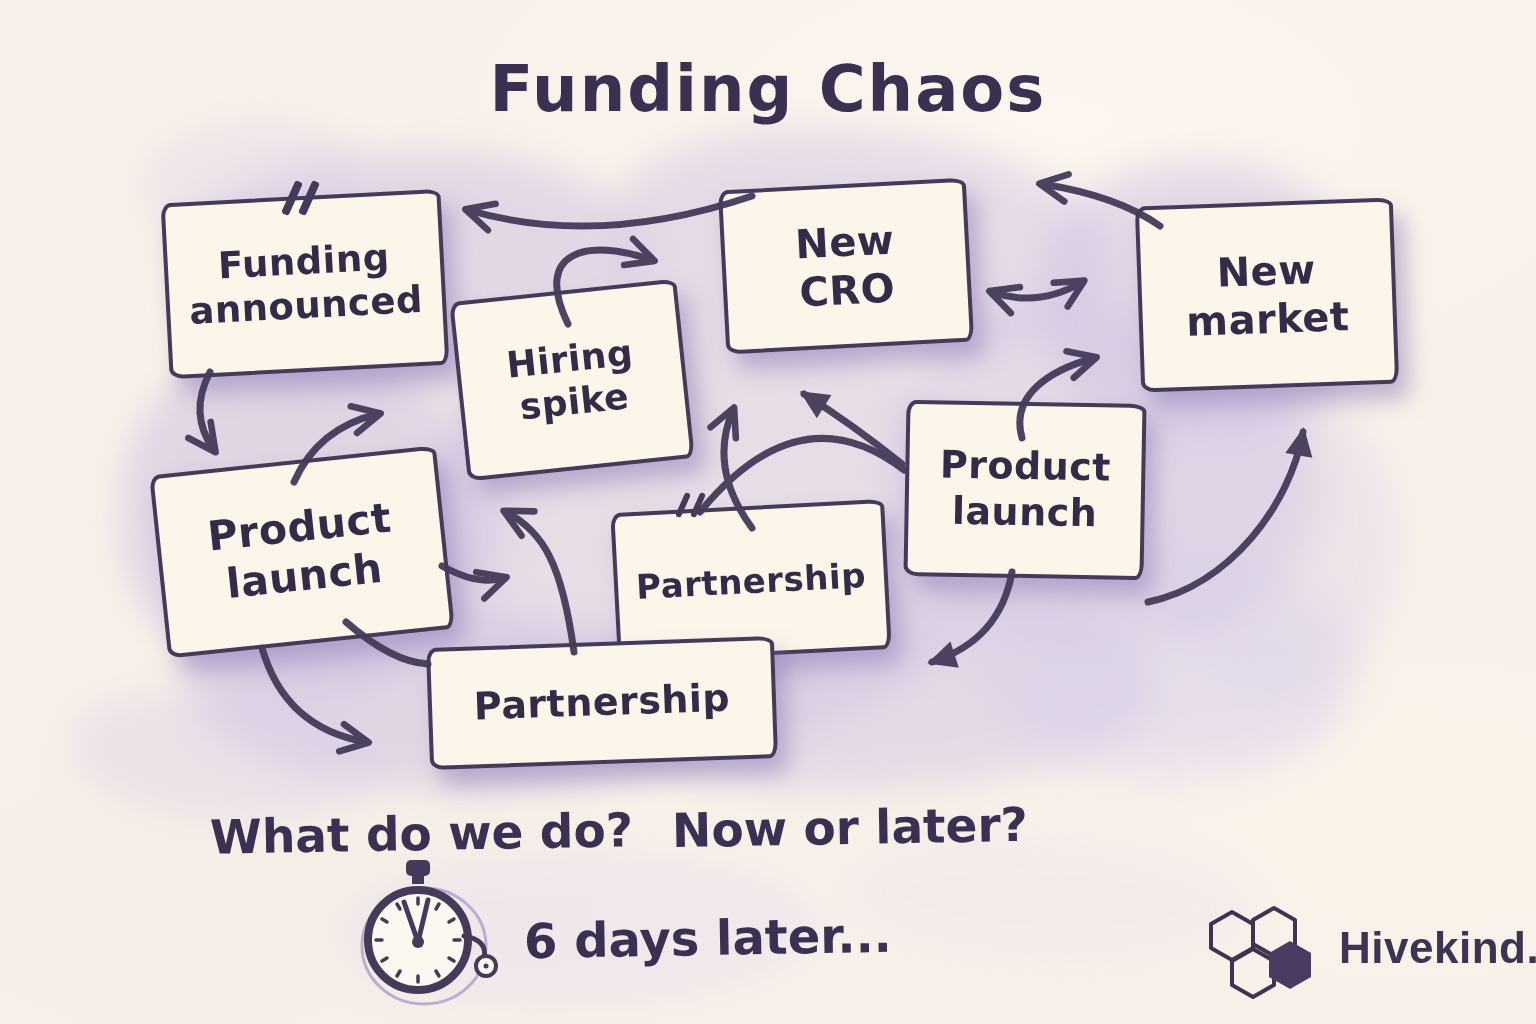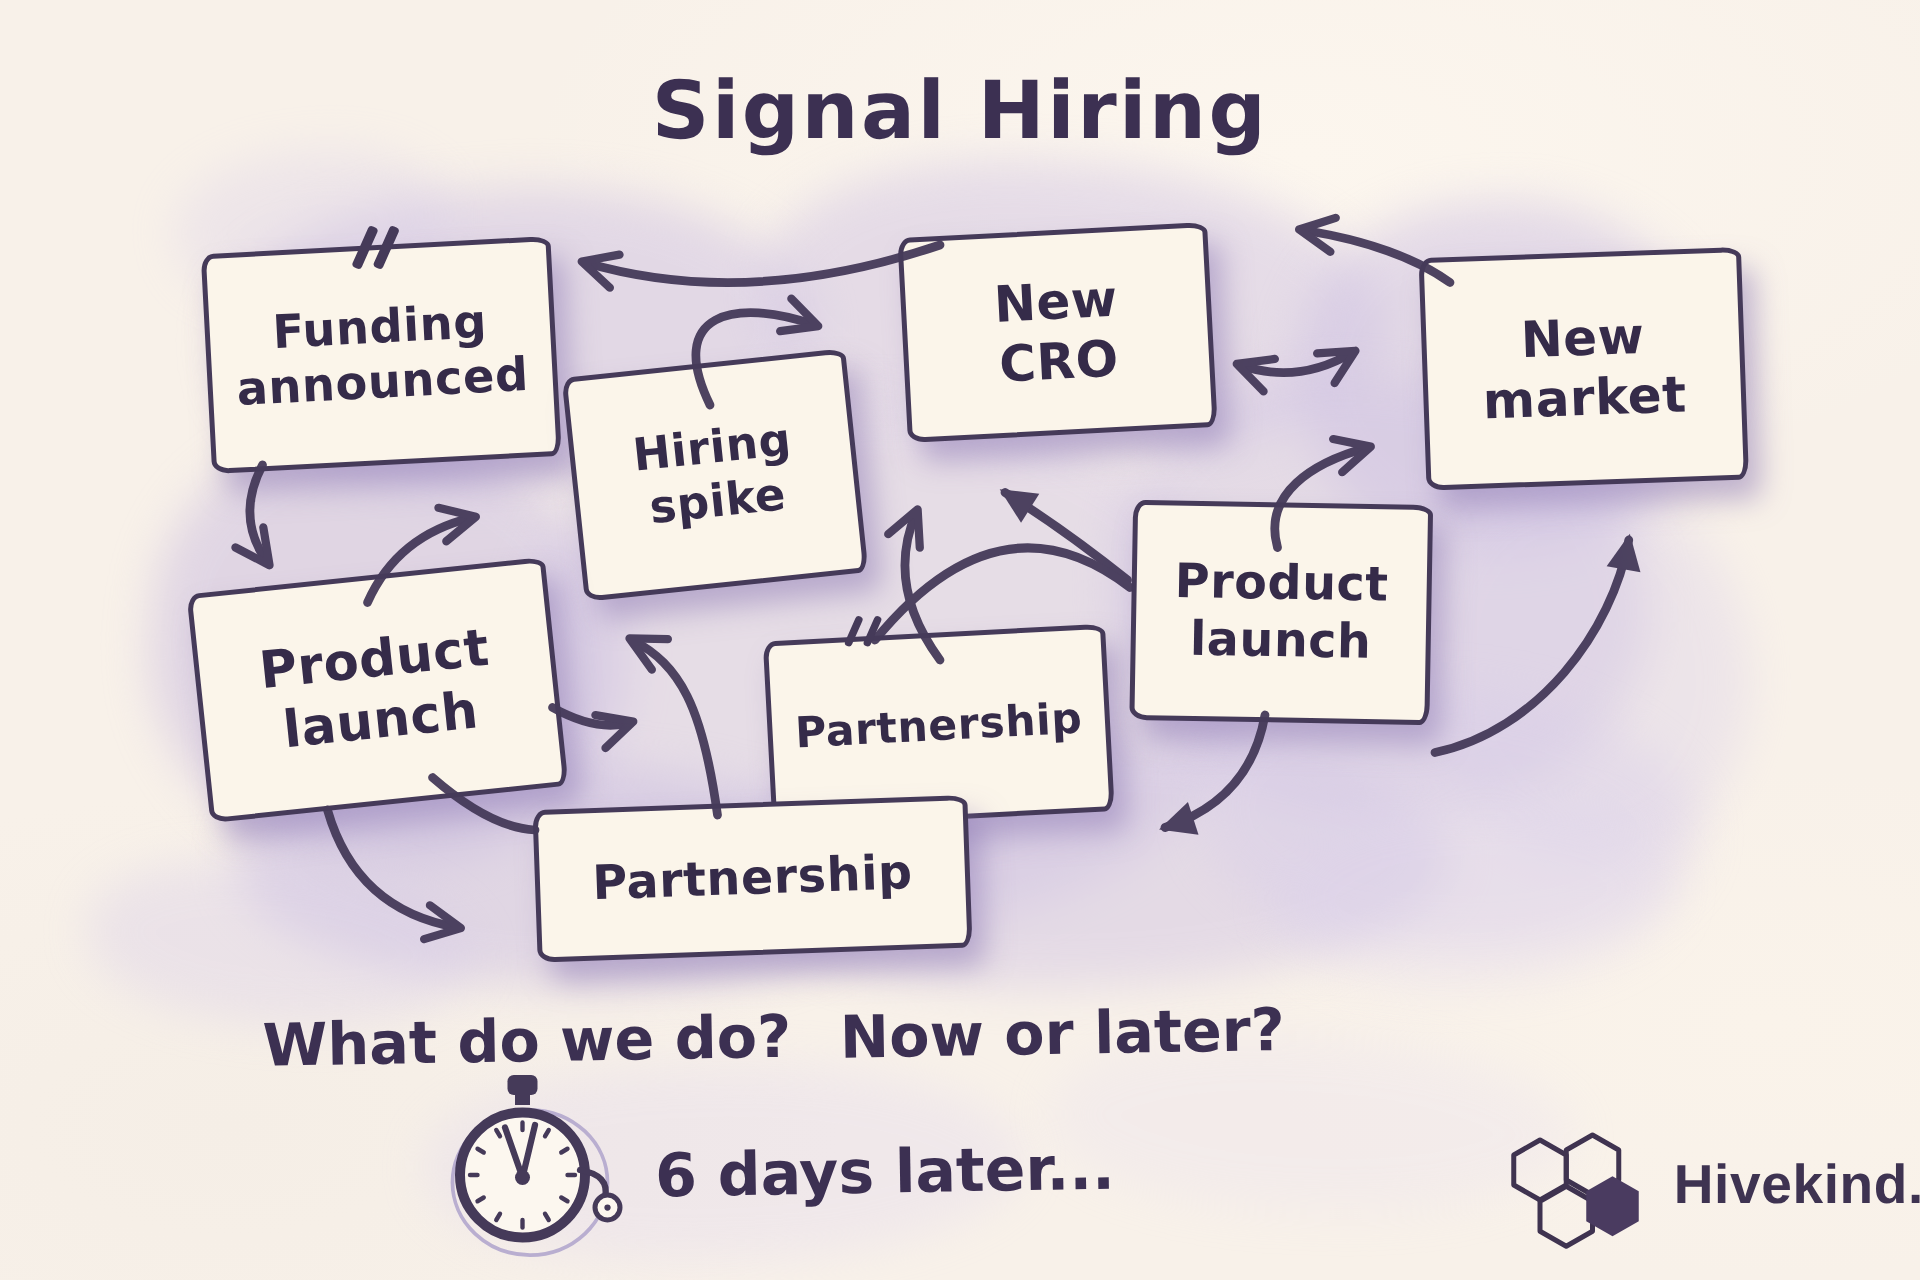--- a/index.html
+++ b/index.html
@@ -67,21 +67,21 @@
   <div class="wash" style="left:1140px;top:380px;width:260px;height:310px;background:#d6cbe9;opacity:.32;transform:rotate(-3deg);"></div>
   <div class="wash" style="left:190px;top:610px;width:520px;height:180px;background:#cabde0;opacity:.5;transform:rotate(2deg);"></div>
   <div class="wash" style="left:580px;top:590px;width:580px;height:200px;background:#cdc0e2;opacity:.45;transform:rotate(-2deg);"></div>
   <div class="wash" style="left:960px;top:550px;width:400px;height:210px;background:#d6cbe9;opacity:.35;transform:rotate(3deg);"></div>
   <div class="wash" style="left:340px;top:850px;width:480px;height:160px;background:#ded4ee;opacity:.3;transform:rotate(-2deg);"></div>
   <div class="wash" style="left:70px;top:690px;width:310px;height:130px;background:#d6cbe9;opacity:.35;transform:rotate(4deg);"></div>
   <div class="wash" style="left:1020px;top:640px;width:320px;height:150px;background:#ddd3ed;opacity:.28;transform:rotate(-4deg);"></div>
   <div class="wash" style="left:840px;top:830px;width:420px;height:140px;background:#e2d9f0;opacity:.22;transform:rotate(2deg);"></div>
   <div class="wash" style="left:140px;top:120px;width:220px;height:120px;background:#d6cbe9;opacity:.3;transform:rotate(-8deg);"></div>
 
-  <div class="title">Signal Hiring</div>
+  <div class="title">Funding Chaos</div>
 
   <div class="note note-funding">
     <span>Funding</span>
     <span>announced</span>
   </div>
   <div class="note note-hiring">
     <span>Hiring</span>
     <span>spike</span>
   </div>
   <div class="note note-cro">

